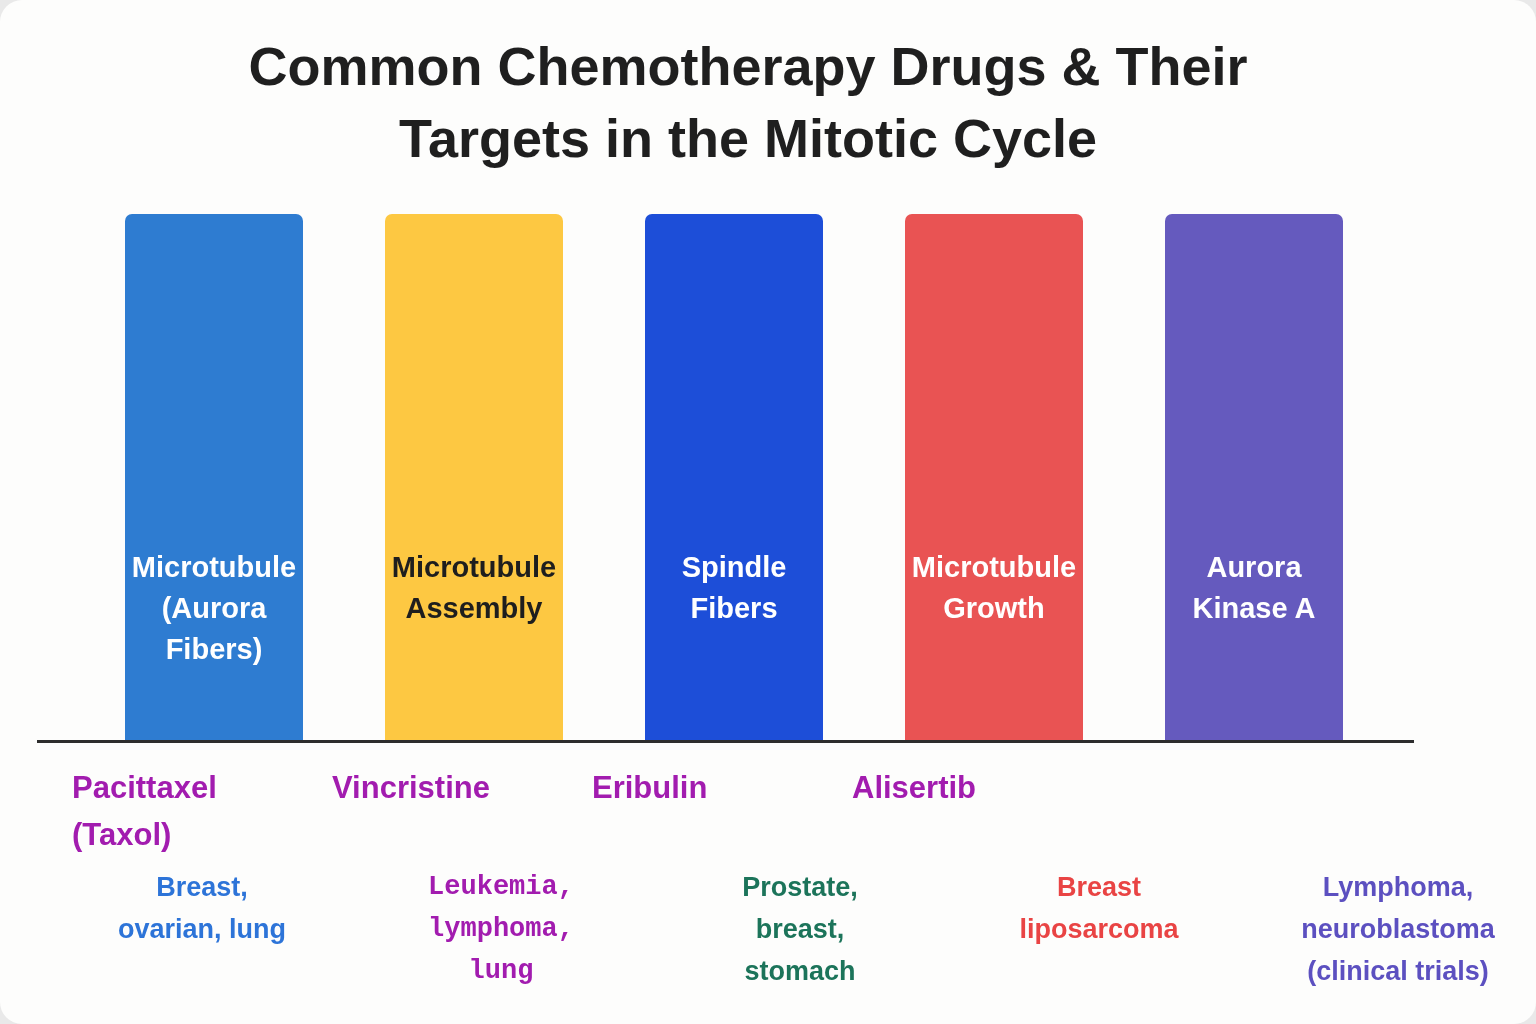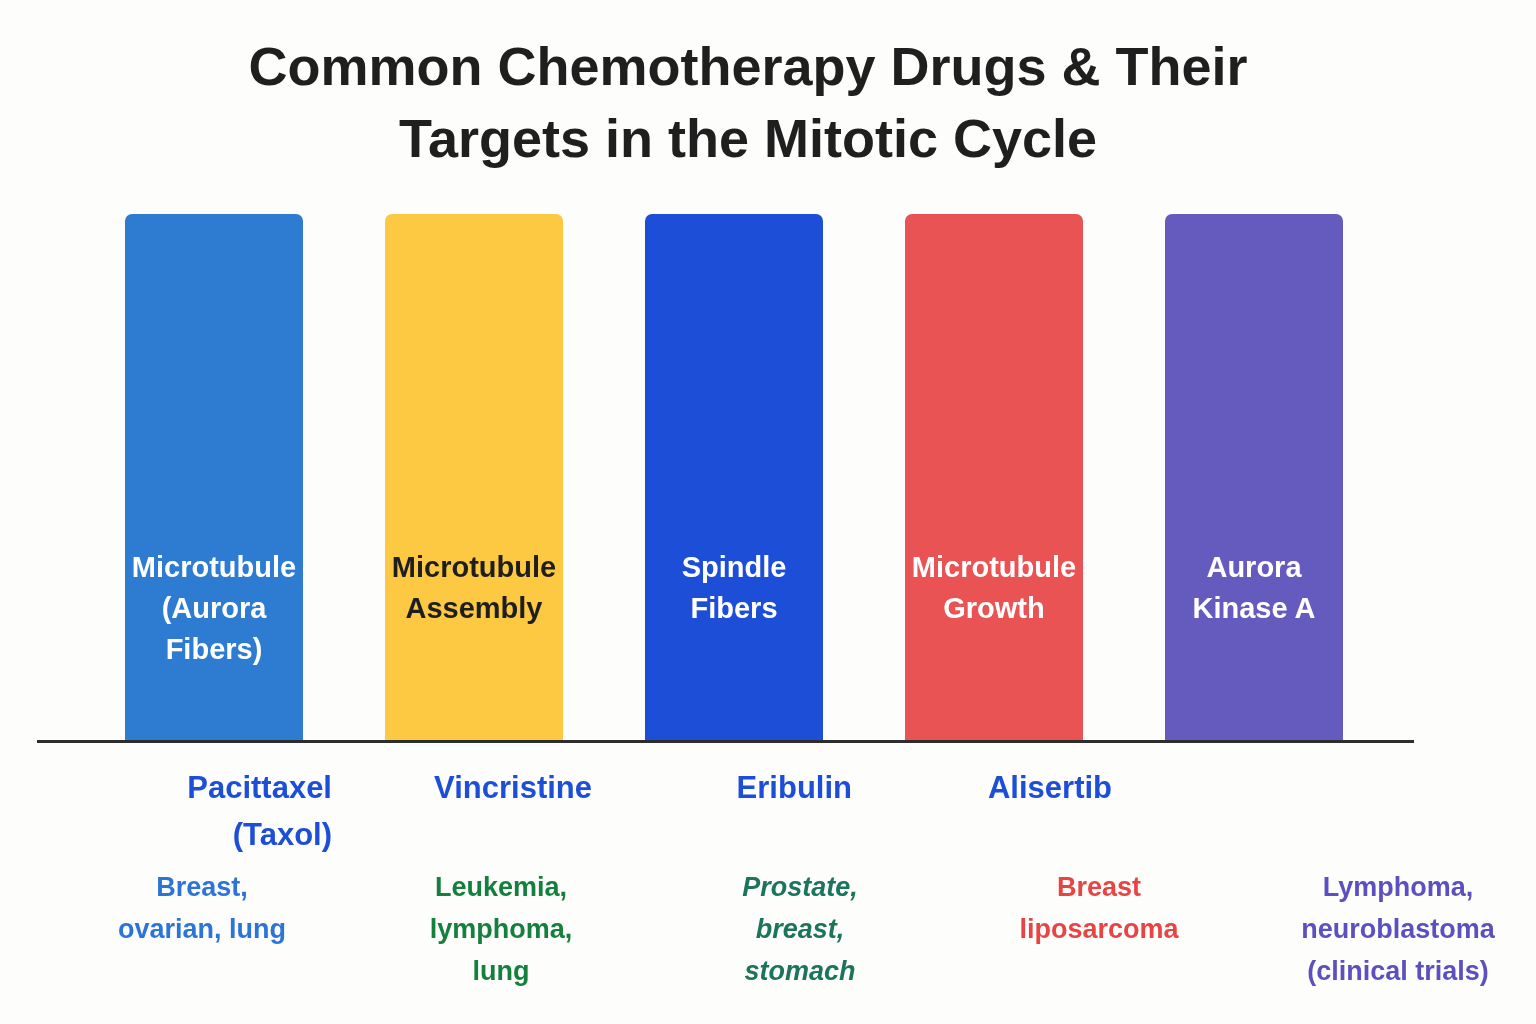--- a/index.html
+++ b/index.html
@@ -4,20 +4,21 @@
 <style>
   html, body { margin: 0; padding: 0; background: #e9e9e9; }
   .page {
     position: relative;
     width: 1536px;
     height: 1024px;
     background: #fdfdfc;
     font-family: "Liberation Sans", sans-serif;
     overflow: hidden;
     margin: 0 auto;
+    border-radius: 22px;
   }
   .title {
     position: absolute;
     top: 30px;
     left: 20px;
     width: 1456px;
     text-align: center;
     font-size: 54px;
     font-weight: 700;
     color: #1f1f1f;
@@ -66,24 +67,24 @@
   .drugs-row {
     position: absolute;
     top: 764px;
     left: 72px;
     width: 1300px;
     display: flex;
   }
   .drug-name {
     width: 260px;
     flex: 0 0 260px;
-    text-align: right;
+    text-align: left;
     font-size: 31px;
     font-weight: 700;
-    color: #1d4ed8;
+    color: #a21caf;
     line-height: 47px;
   }
   .cancers-row {
     position: absolute;
     top: 866px;
     left: 72px;
     width: 1300px;
     display: flex;
     gap: 39px;
   }
@@ -166,26 +167,26 @@
       <div class="drug-name">
         <div>Alisertib</div>
       </div>
     </div>
 
   <div class="cancers-row" id="cancers-row">
       <div class="cancer-types" style="color: rgb(45, 116, 216);">
         <div>Breast,</div>
         <div>ovarian, lung</div>
       </div>
-      <div class="cancer-types" style="color: #15803d;">
+      <div class="cancer-types" style="color: #a21caf; font-family: Liberation Mono, monospace;">
         <div>Leukemia,</div>
         <div>lymphoma,</div>
         <div>lung</div>
       </div>
-      <div class="cancer-types" style="color: rgb(28, 116, 90); font-style: italic;">
+      <div class="cancer-types" style="color: rgb(28, 116, 90);">
         <div>Prostate,</div>
         <div>breast,</div>
         <div>stomach</div>
       </div>
       <div class="cancer-types" style="color: rgb(233, 68, 68);">
         <div>Breast</div>
         <div>liposarcoma</div>
       </div>
       <div class="cancer-types" style="color: rgb(92, 80, 192);">
         <div>Lymphoma,</div>

